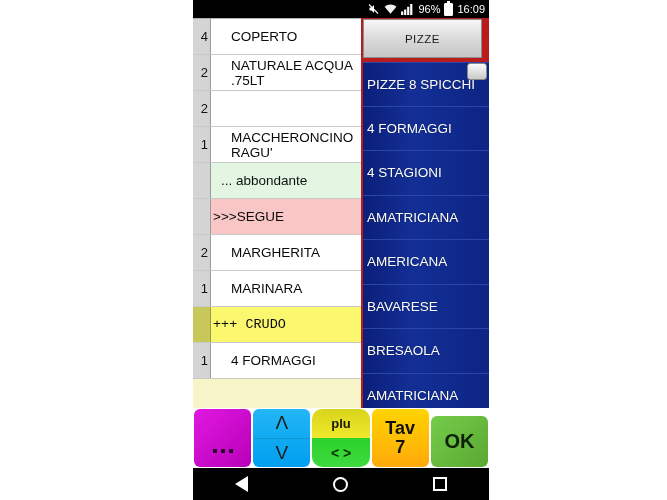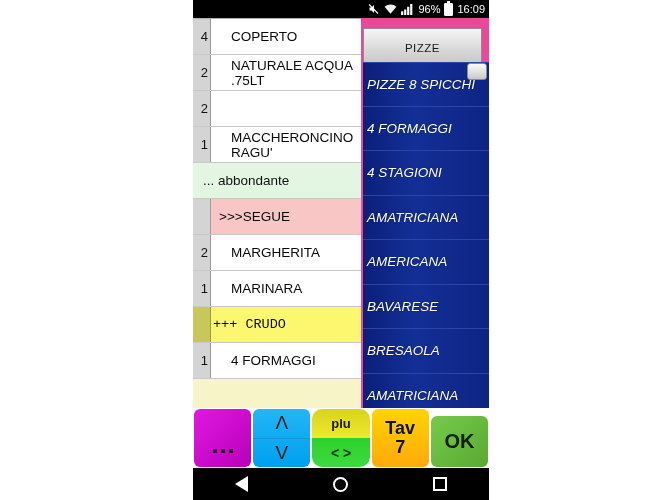--- a/index.html
+++ b/index.html
@@ -11,21 +11,21 @@
     overflow: hidden;
     font-family: "Liberation Sans", sans-serif;
   }
 
   #screen {
     position: absolute;
     left: 193px;
     top: 0px;
     width: 296px;
     height: 500px;
-    background: #ec4899;
+    background: #b91c1c;
     overflow: hidden;
   }
 
   
   .statusbar {
     position: absolute;
     left: 0; top: 0;
     width: 296px;
     height: 18px;
     background: #000000;
@@ -92,25 +92,25 @@
     flex: 1;
     display: flex;
     align-items: center;
     padding-left: 20px;
     font-size: 13.5px;
     color: #0a0a0a;
     line-height: 15px;
     box-sizing: border-box;
     word-break: break-word;
   }
-  .order-row.note-green { background: #e2f6e2; flex-direction: column; }
+  .order-row.note-green { background: #e2f6e2; }
   .order-row.note-green .order-qty { background: #d4d4d4; }
   .order-row.note-green .order-name { padding-left: 10px; color: #111; }
   .order-row.note-pink { background: #f9c6c6; }
-  .order-row.note-pink .order-name { padding-left: 8px; }
+  .order-row.note-pink .order-name { padding-left: 2px; }
   .order-row.note-yellow { background: #fbf870; }
   .order-row.note-yellow .order-qty { background: #c7c75a; border-right-color: #9a9a4a; }
   .order-row.note-yellow .order-name { padding-left: 2px; font-family: Liberation Mono, monospace; }
   .order-row.two-line .order-name { line-height: 14px; }
   .orderlist-filler {
     background: #f7f4c8;
     flex: 1;
     min-height: 30px;
   }
 
@@ -119,42 +119,41 @@
     position: absolute;
     left: 170px;
     top: 18px;
     width: 126px;
     height: 390px;
     box-sizing: border-box;
     overflow: hidden;
   }
   .cat-button {
     position: absolute;
-    left: 0; top: 10px;
+    left: 0; top: 1px;
     width: 119px;
     height: 39px;
     background: linear-gradient(#f6f6f6, #d8d8d8 55%, #c6c6c6);
     border: 1px solid #8d8d8d;
     box-sizing: border-box;
     display: flex;
     align-items: center;
     justify-content: center;
     font-size: 11.5px;
     color: #1a1a1a;
     letter-spacing: 0.5px;
   }
   .pizzalist {
     position: absolute;
     left: 0;
     top: 44px;
     width: 126px;
     height: 346px;
     background: #0e2a8a;
     overflow: hidden;
-    font-style: italic;
   }
   .pizza-row {
     height: 44.5px;
     display: flex;
     align-items: center;
     padding-left: 4px;
     box-sizing: border-box;
     color: #ffffff;
     font-size: 13.5px;
     background: linear-gradient(90deg, #0b1f7a 0%, #132f96 40%, #0d2484 100%);

